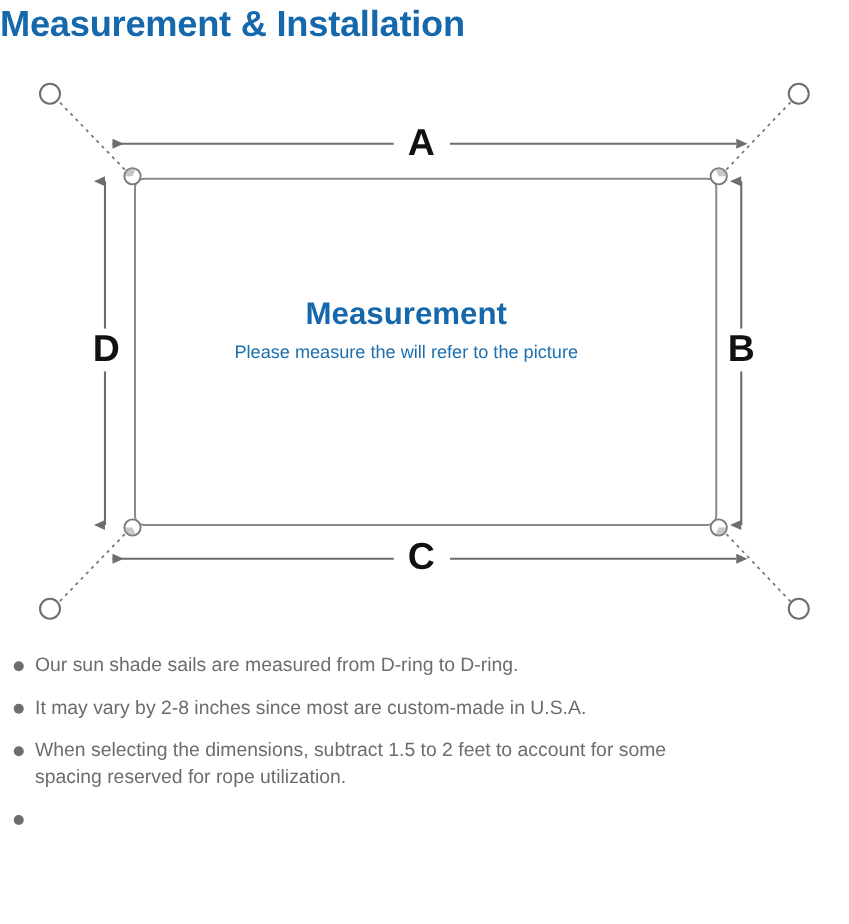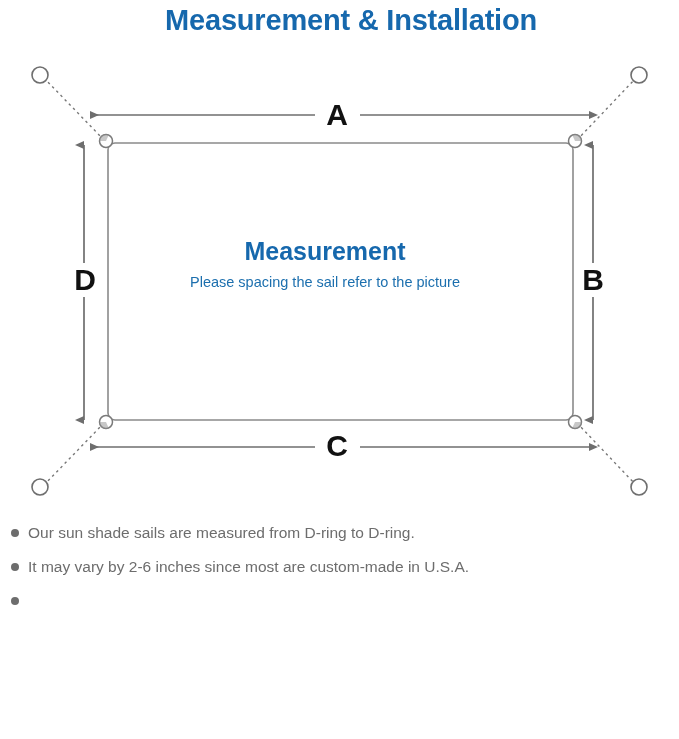--- a/index.html
+++ b/index.html
@@ -14,21 +14,21 @@
     font-family: "Liberation Sans", sans-serif;
     overflow: hidden;
   }
 
   
   #page-title {
     position: absolute;
     top: 0px;
     left: 0;
     width: 537px;
-    text-align: right;
+    text-align: left;
     font-size: 29px;
     font-weight: bold;
     color: #1668ad;
     letter-spacing: -0.2px;
     line-height: 40px;
   }
 
   
   #diagram {
     position: absolute;
@@ -162,30 +162,34 @@
     <line x1="593" y1="252" x2="593" y2="375" stroke="#6e6e6e" stroke-width="1.7" marker-end="url(#arrowD)"></line>
   </svg>
 
   <div class="dim-letter" id="dim-a">A</div>
   <div class="dim-letter" id="dim-b">B</div>
   <div class="dim-letter" id="dim-c">C</div>
   <div class="dim-letter" id="dim-d">D</div>
 
   <div id="center-block">
     <div id="center-heading">Measurement</div>
-    <div id="center-sub">Please spacing the sail refer to the picture</div>
+    <div id="center-sub">Please measure the will refer to the picture</div>
   </div>
 
 </div>
 
 <div id="notes">
   <div class="note-item">
     <span class="note-bullet"></span>
     <span>Our sun shade sails are measured from D-ring to D-ring.</span>
   </div>
   <div class="note-item">
     <span class="note-bullet"></span>
-    <span>It may vary by 2-6 inches since most are custom-made in U.S.A.</span>
+    <span>It may vary by 2-8 inches since most are custom-made in U.S.A.</span>
+  </div>
+  <div class="note-item">
+    <span class="note-bullet"></span>
+    <span>When selecting the dimensions, subtract 1.5 to 2 feet to account for some spacing reserved for rope utilization.</span>
   </div>
   <div class="note-item">
     <span class="note-bullet"></span>
   </div>
 </div>
 
 </body></html>

